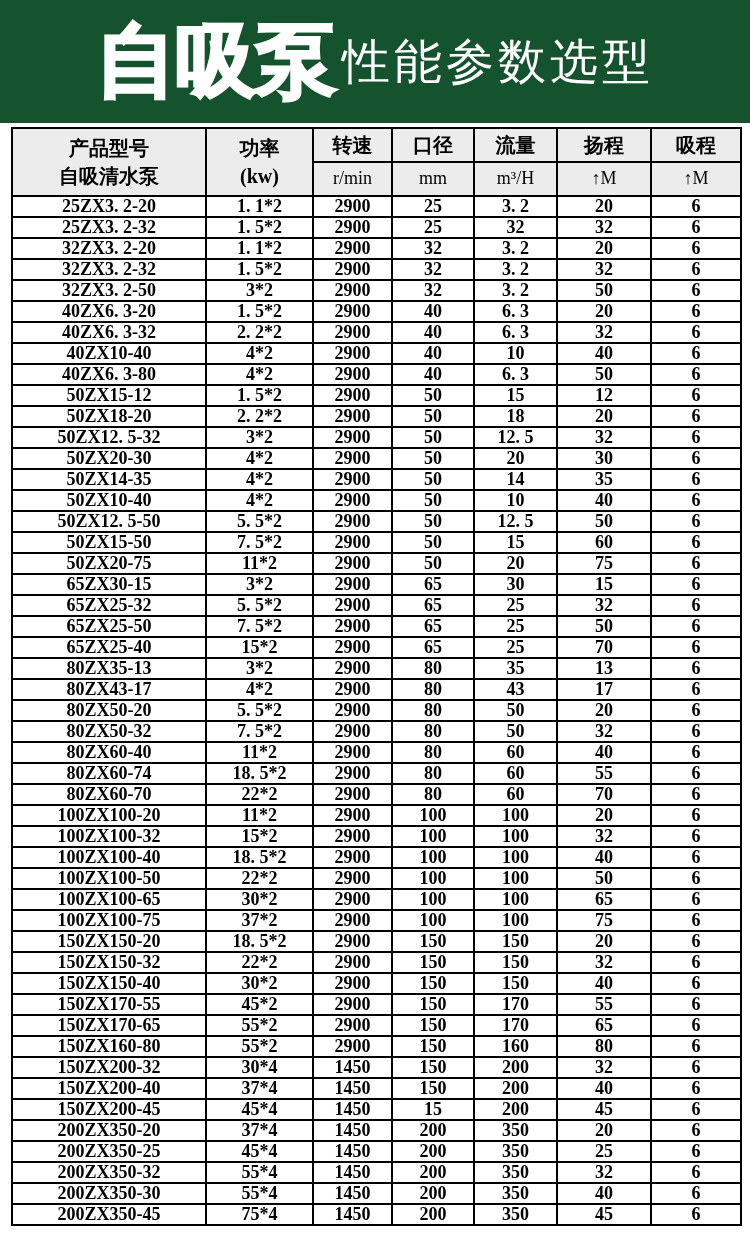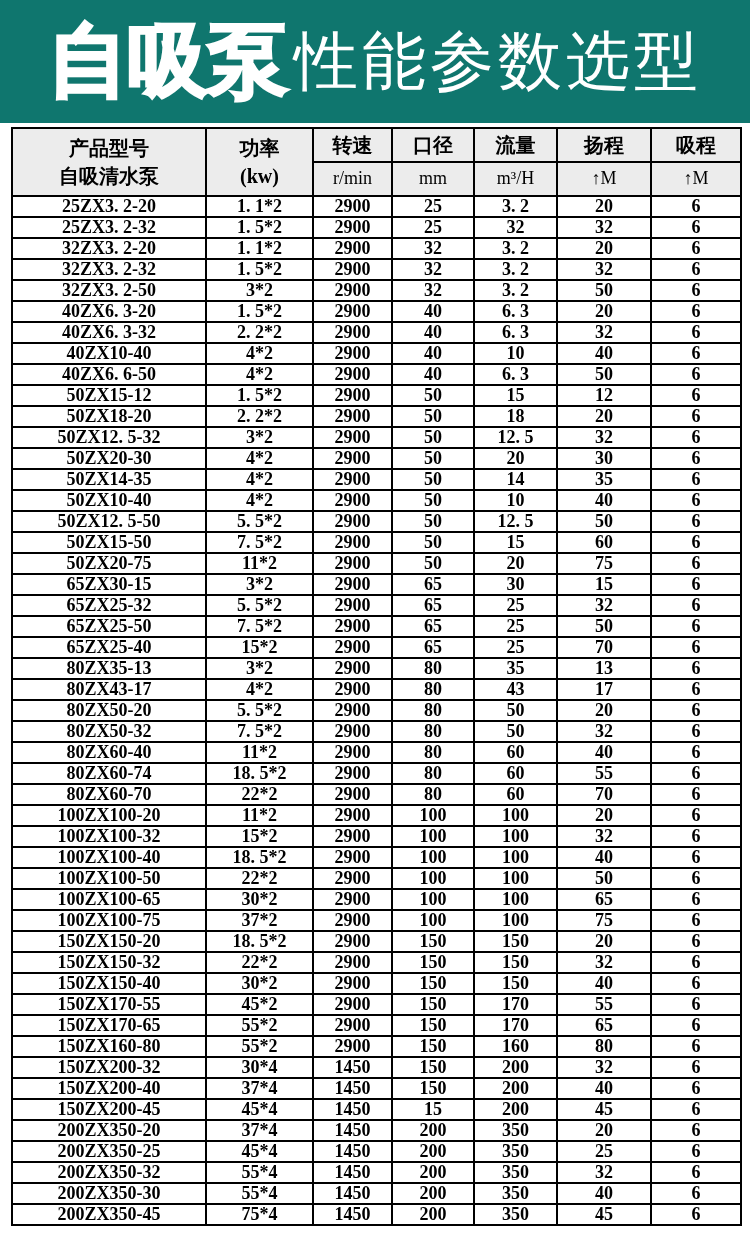--- a/index.html
+++ b/index.html
@@ -7,39 +7,39 @@
     width: 750px;
     background: #ffffff;
     font-family: "Liberation Serif", "DejaVu Serif", serif;
   }
   body { height: 1244px; overflow: hidden; }
 
   
   .banner {
     width: 750px;
     height: 123px;
-    background: #0f766e;
+    background: #14532d;
     color: #ffffff;
     display: flex;
     align-items: center;
     justify-content: center;
     white-space: nowrap;
     overflow: hidden;
   }
   .banner .t-bold {
     font-family: "Liberation Sans", "DejaVu Sans", sans-serif;
     font-weight: 900;
     font-size: 80px;
     letter-spacing: 0px;
     -webkit-text-stroke: 3px #ffffff;
   }
   .banner .t-rest {
     font-family: "Liberation Serif", "DejaVu Serif", serif;
     font-weight: 400;
-    font-size: 64px;
+    font-size: 48px;
     letter-spacing: 4px;
     margin-left: 6px;
   }
 
   
   .table-wrap { margin: 4px 10px 0 11px; }
   table.spec {
     width: 729px;
     border-collapse: collapse;
     table-layout: fixed;
@@ -190,21 +190,21 @@
         <tr>
           <td>40ZX10-40</td>
           <td>4*2</td>
           <td>2900</td>
           <td>40</td>
           <td>10</td>
           <td>40</td>
           <td>6</td>
         </tr>
         <tr>
-          <td>40ZX6. 6-50</td>
+          <td>40ZX6. 3-80</td>
           <td>4*2</td>
           <td>2900</td>
           <td>40</td>
           <td>6. 3</td>
           <td>50</td>
           <td>6</td>
         </tr>
         <tr>
           <td>50ZX15-12</td>
           <td>1. 5*2</td>

